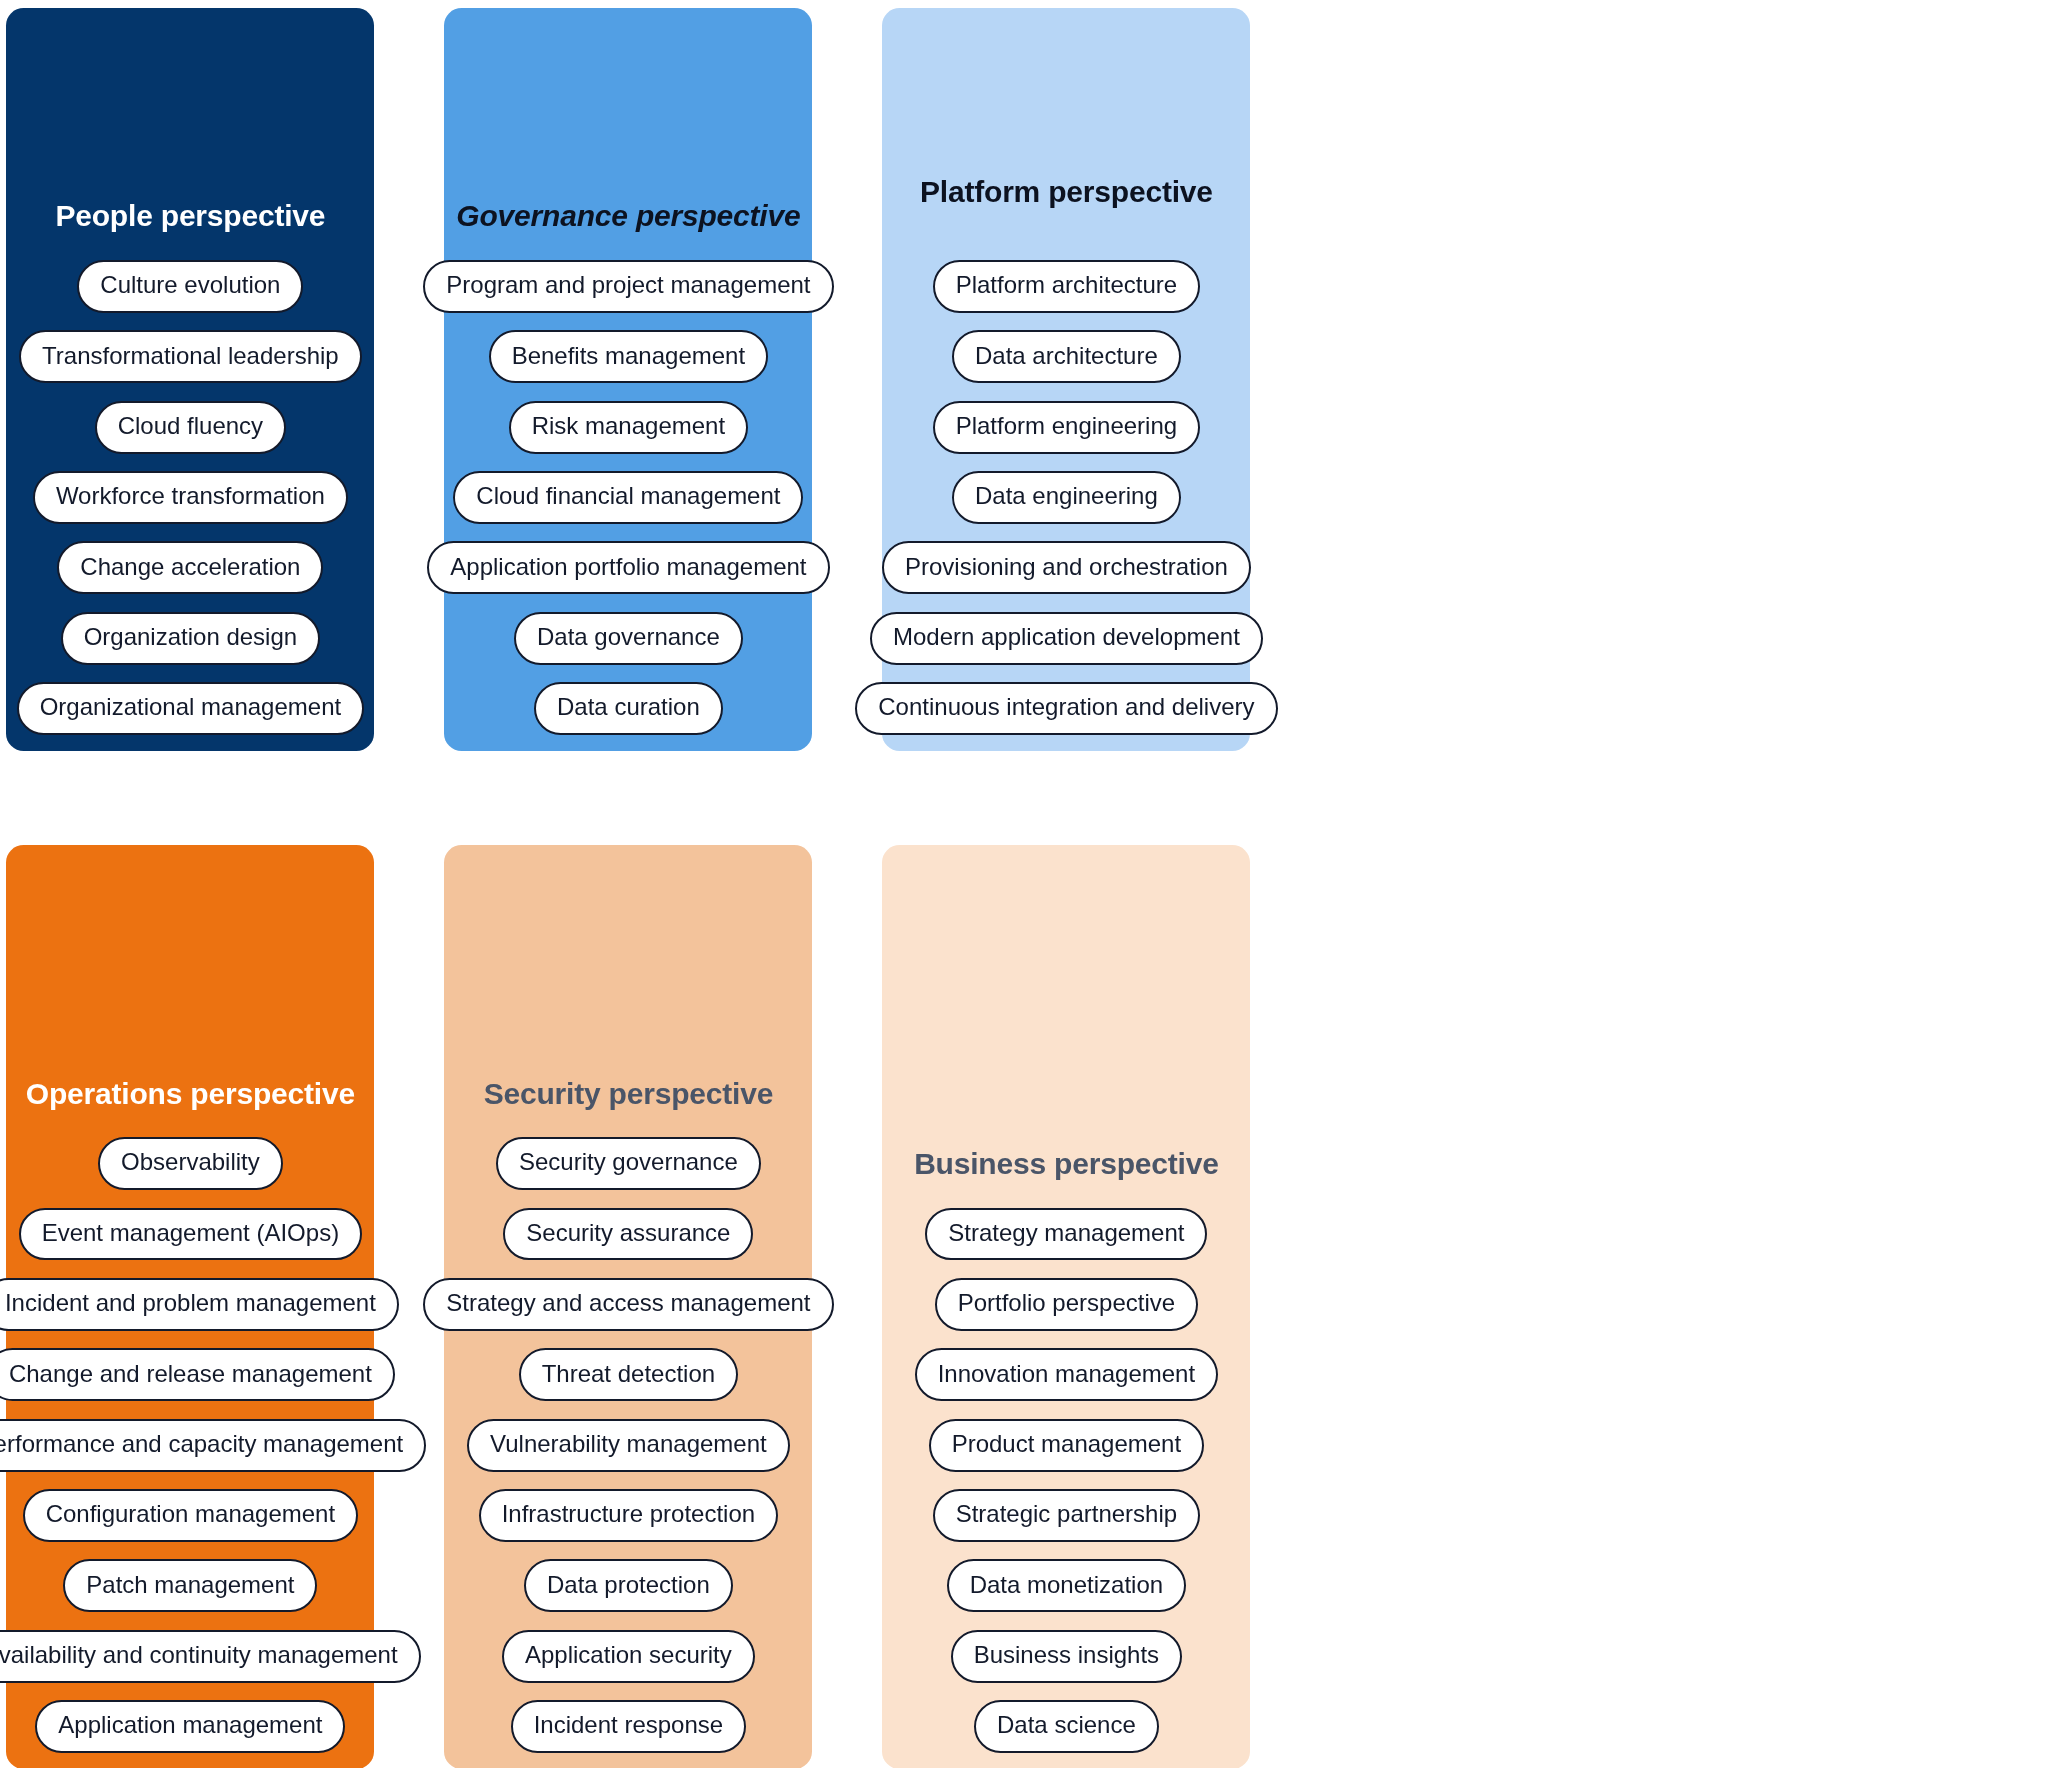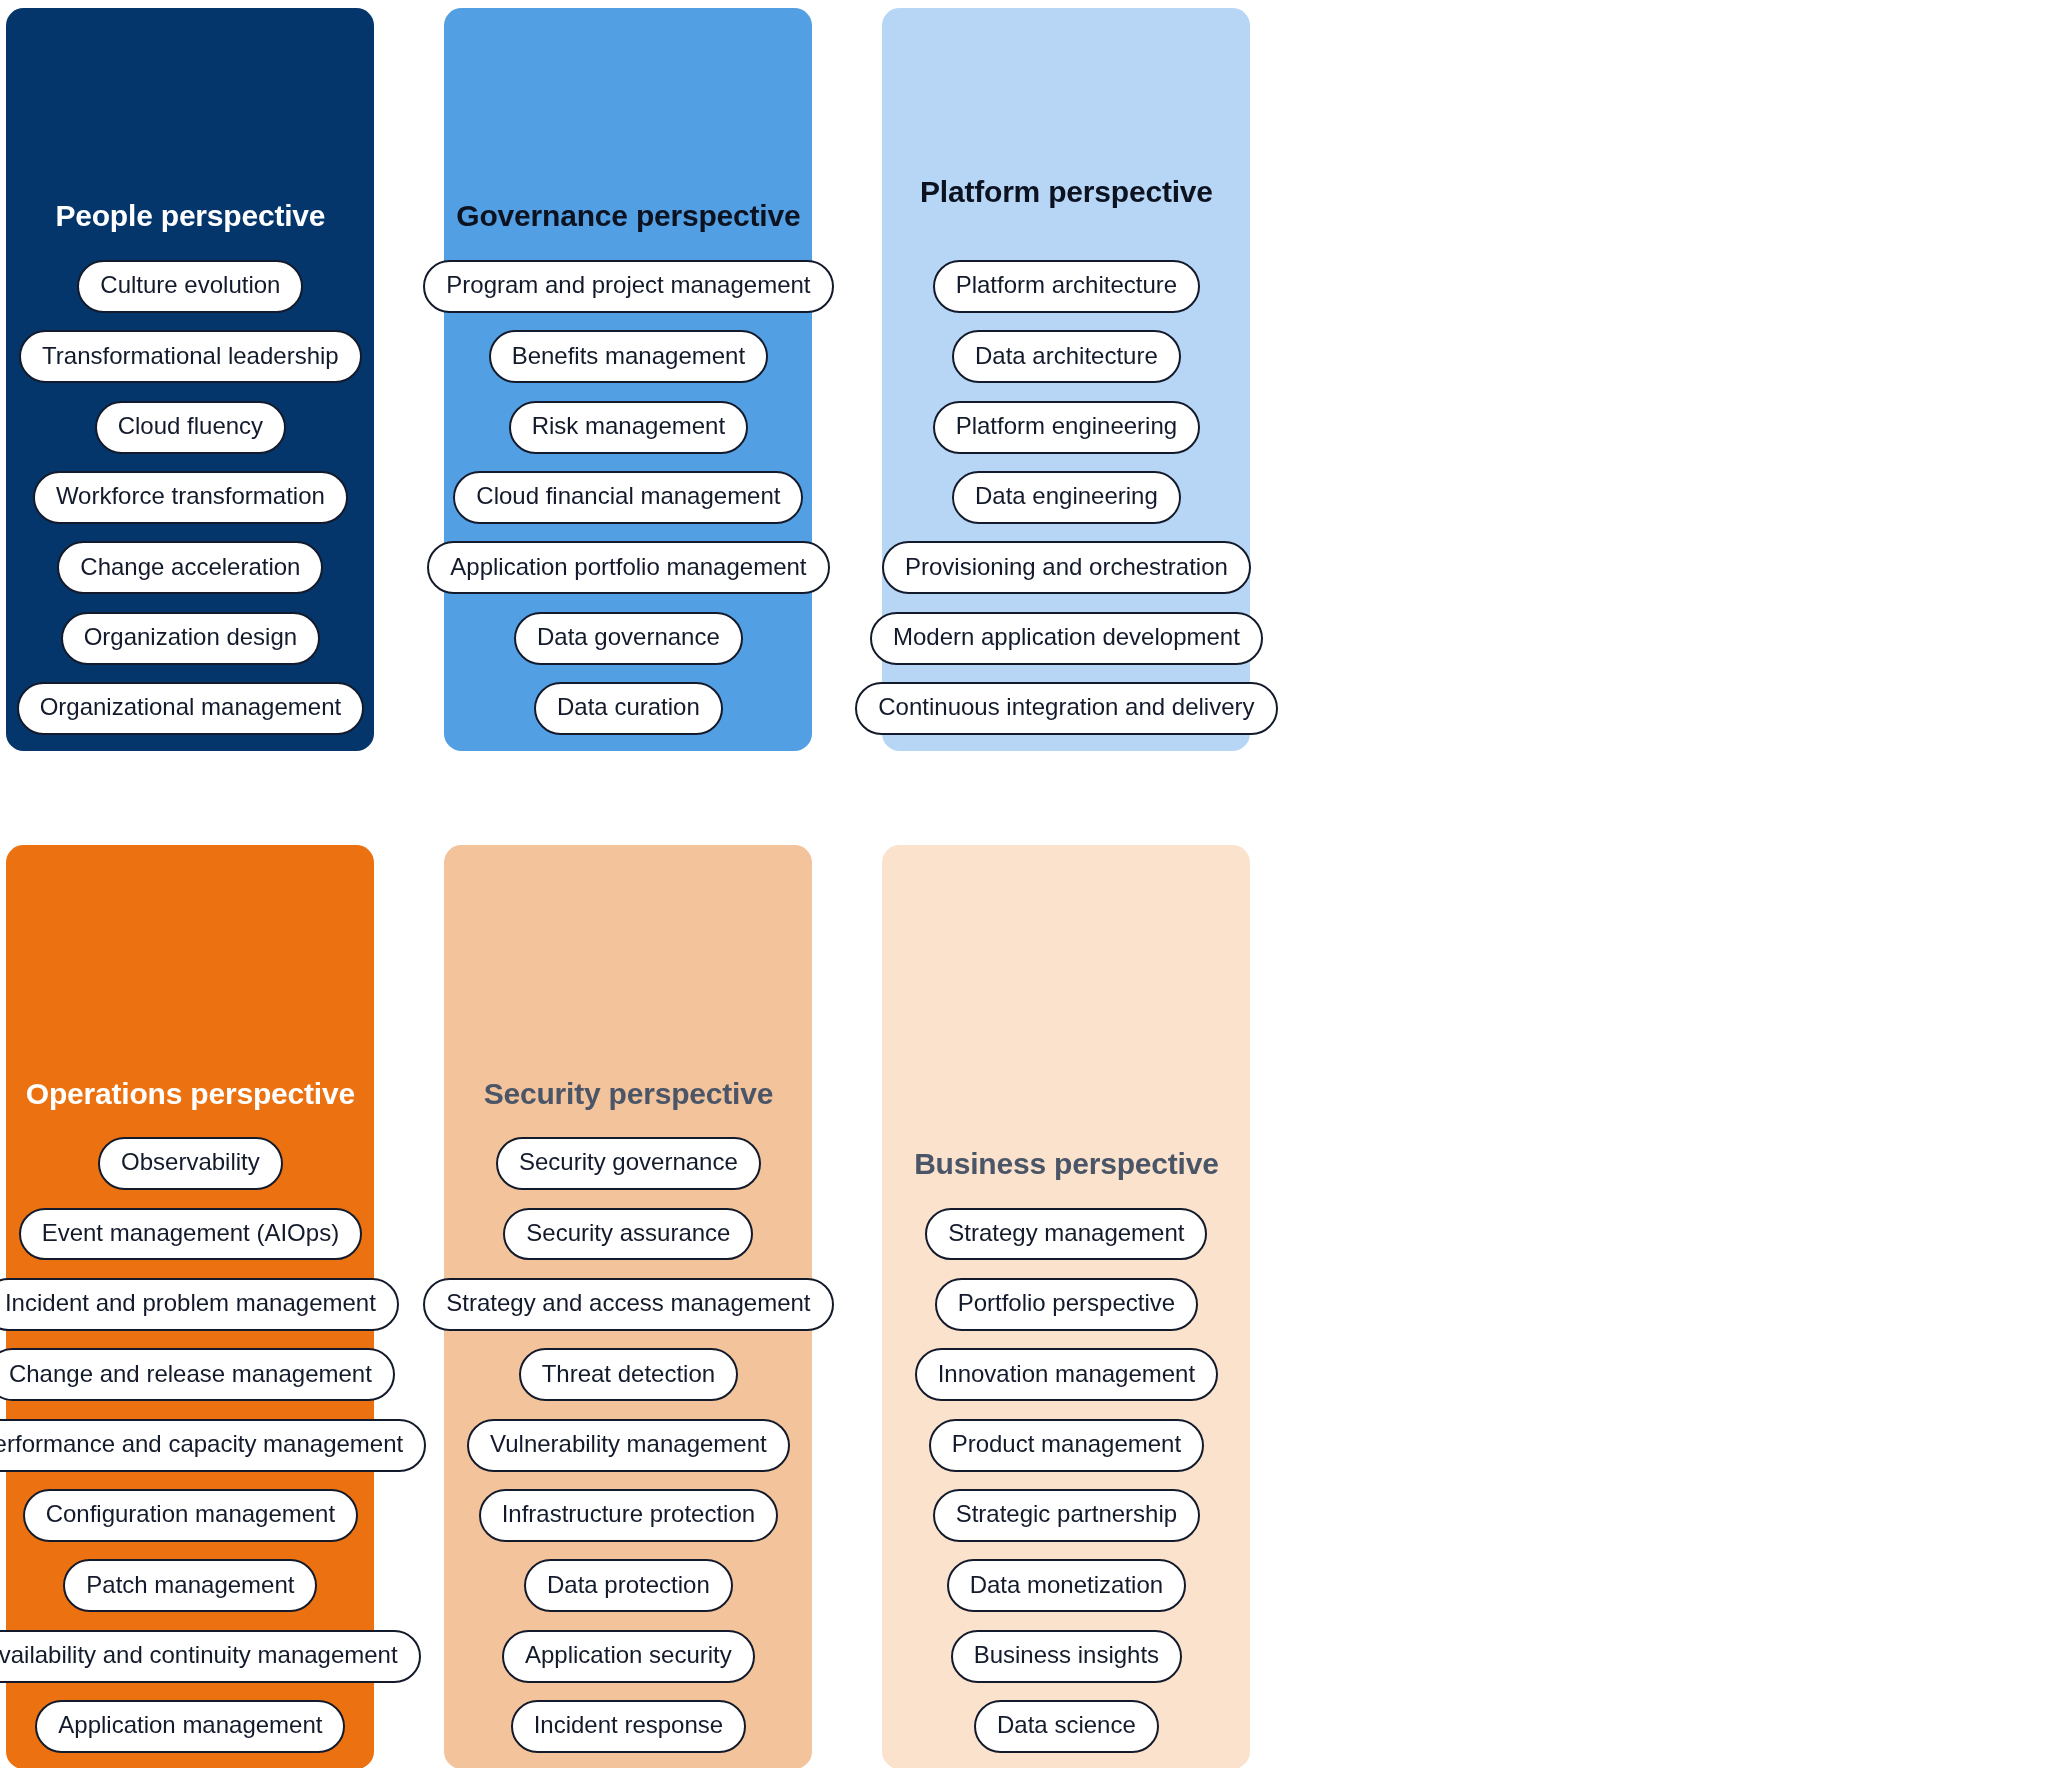--- a/index.html
+++ b/index.html
@@ -64,21 +64,21 @@
     white-space: nowrap;
     text-align: center;
     box-sizing: border-box;
   }
 
   
   .panel--people     { background: #04366b; }
   .panel--people .panel-title     { color: #ffffff; }
 
   .panel--governance { background: #529fe4; }
-  .panel--governance .panel-title { color: #0c1220; }
+  .panel--governance .panel-title { color: #0c1220; font-style: italic; }
 
   .panel--platform   { background: #b7d6f6; gap: 24px; }
   .panel--platform .panel-title   { color: #0c1220; }
 
   .panel--operations { background: #ec7211; }
   .panel--operations .panel-title { color: #ffffff; }
 
   .panel--security   { background: #f3c39b; }
   .panel--security .panel-title   { color: #4a5568; }
 

